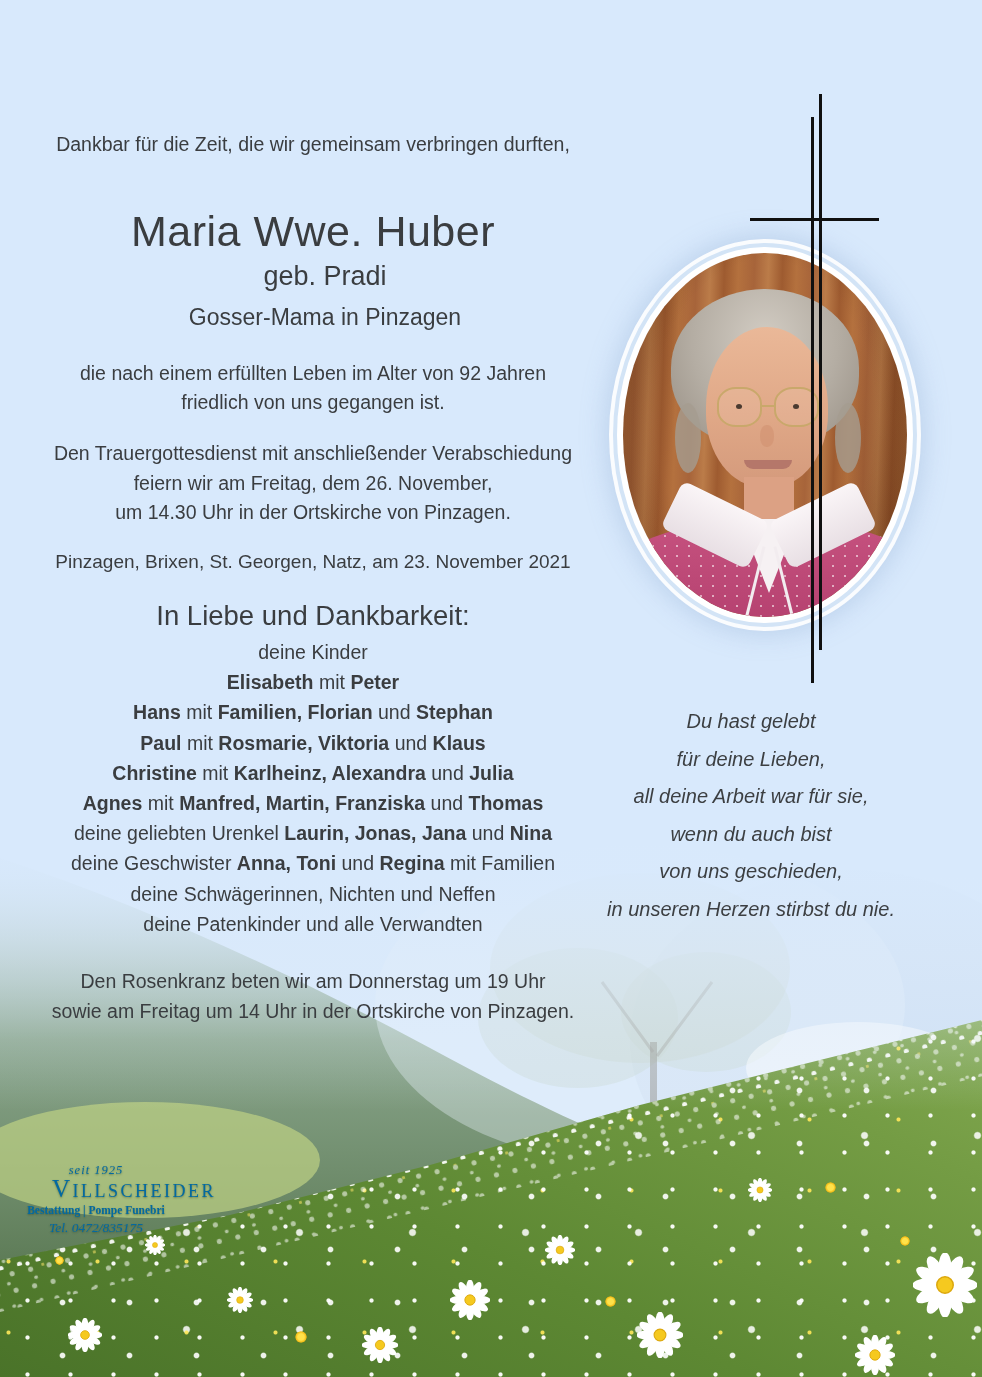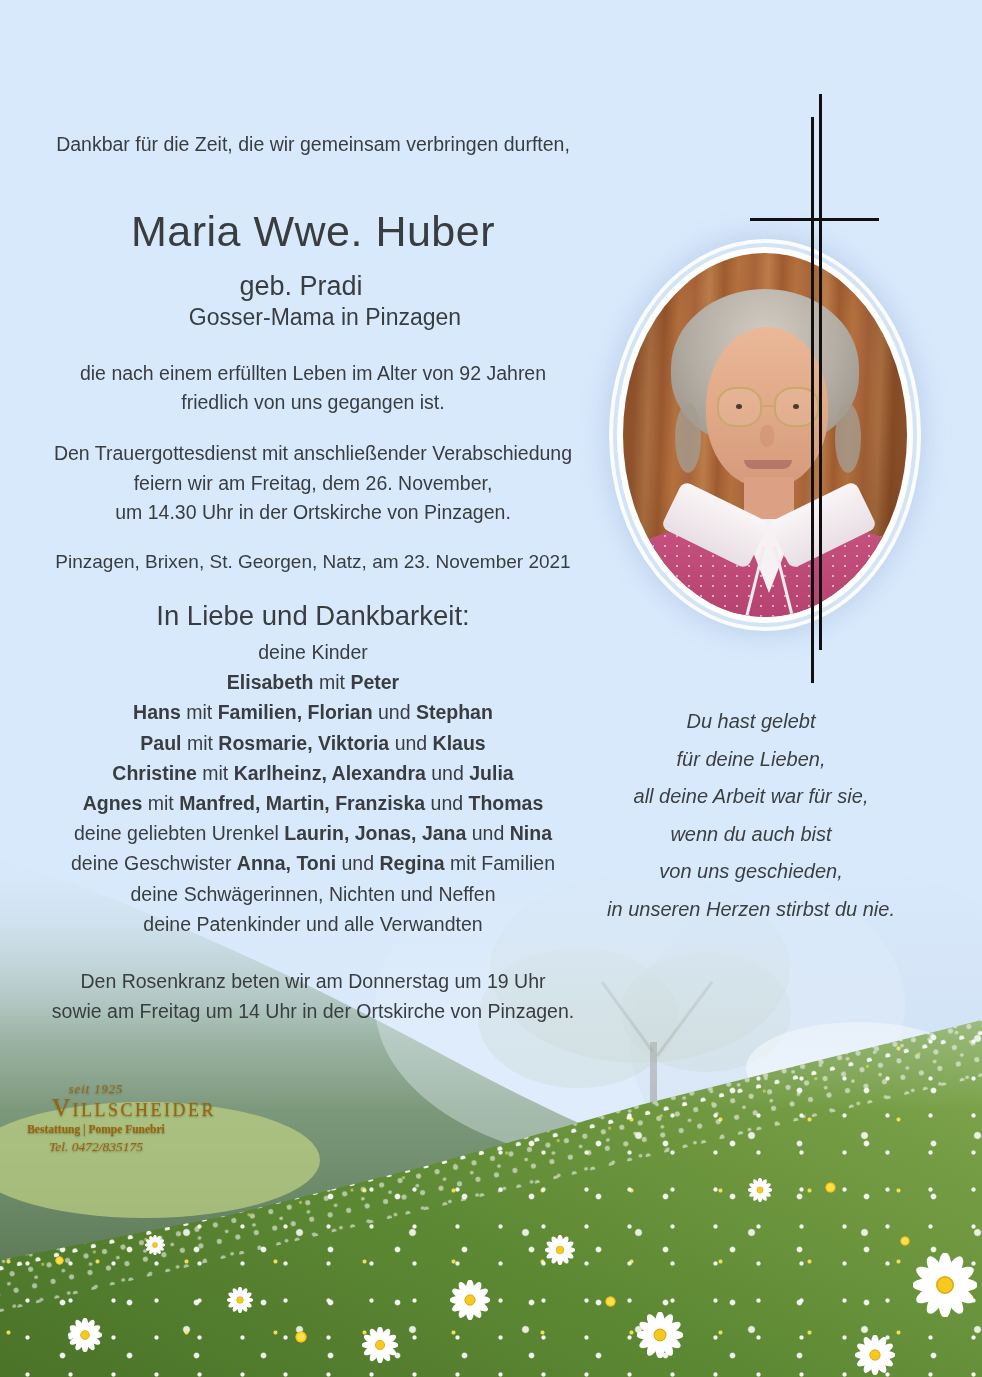--- a/index.html
+++ b/index.html
@@ -90,35 +90,35 @@
   .collar.l { left:44px; top:246px; transform:rotate(26deg); }
   .collar.r { left:152px; top:246px; transform:rotate(-26deg); }
   .cord { width:2.5px; height:112px; background:#f2ecef; }
   .cord.l { left:126px; top:292px; transform:rotate(14deg); }
   .cord.r { left:164px; top:292px; transform:rotate(-14deg); }
 
   
   .txt { position:absolute; z-index:6; text-align:center; }
   .intro   { left:40px; top:128px; width:546px; font-size:19.5px; line-height:33px; font-weight:300; }
   .name    { left:40px; top:207px; width:546px; font-size:43px; font-weight:300; letter-spacing:.5px; }
-  .geb     { left:28px; top:261px; width:546px; font-size:27px; font-weight:300;margin-top:10px; }
+  .geb     { left:52px; top:261px; width:546px; font-size:27px; font-weight:300; }
   .byname  { left:52px; top:304px; width:546px; font-size:23px; font-weight:300; }
   .passing { left:40px; top:359px; width:546px; font-size:19.5px; line-height:29px; font-weight:300; }
   .service { left:40px; top:439px; width:546px; font-size:19.5px; line-height:29.5px; font-weight:300; }
   .dateline{ left:40px; top:551px; width:546px; font-size:19px; font-weight:300; }
   .famhead { left:40px; top:600px; width:546px; font-size:27.5px; font-weight:300; }
   .family  { left:20px; top:637px; width:586px; font-size:19.5px; line-height:30.2px; font-weight:300; }
   .rosary  { left:20px; top:966px; width:586px; font-size:19.5px; line-height:30px; font-weight:300; }
   .poem    { left:586px; top:703px; width:330px; font-size:20px; font-style:italic;
              line-height:37.6px; font-weight:300; color:#3c3f42; }
   .seg-bold { font-weight:700; }
 
   
-  .logo { position:absolute; left:8px; top:1082px; width:176px; z-index:6; text-align:center;
-    color:#a16207; font-family:"Liberation Serif", serif; text-shadow:0 1px 2px rgba(35,55,25,.45); }
+  .logo { position:absolute; left:8px; top:1163px; width:176px; z-index:6; text-align:center;
+    color:#0369a1; font-family:"Liberation Serif", serif; text-shadow:0 1px 2px rgba(35,55,25,.45); }
   .logo-since { font-size:12.5px; font-style:italic; letter-spacing:1px; }
   .logo-name { font-size:18px; letter-spacing:2.5px; text-transform:uppercase; line-height:22px;margin-left:44px; }
   .logo-name::first-letter { font-size:25px; }
   .logo-services { font-size:11.5px; font-weight:bold; margin-top:2px; }
   .logo-phone { font-size:13.5px; font-style:italic; margin-top:4px; }
 </style>
 </head>
 <body>
 
 <div class="scene">

